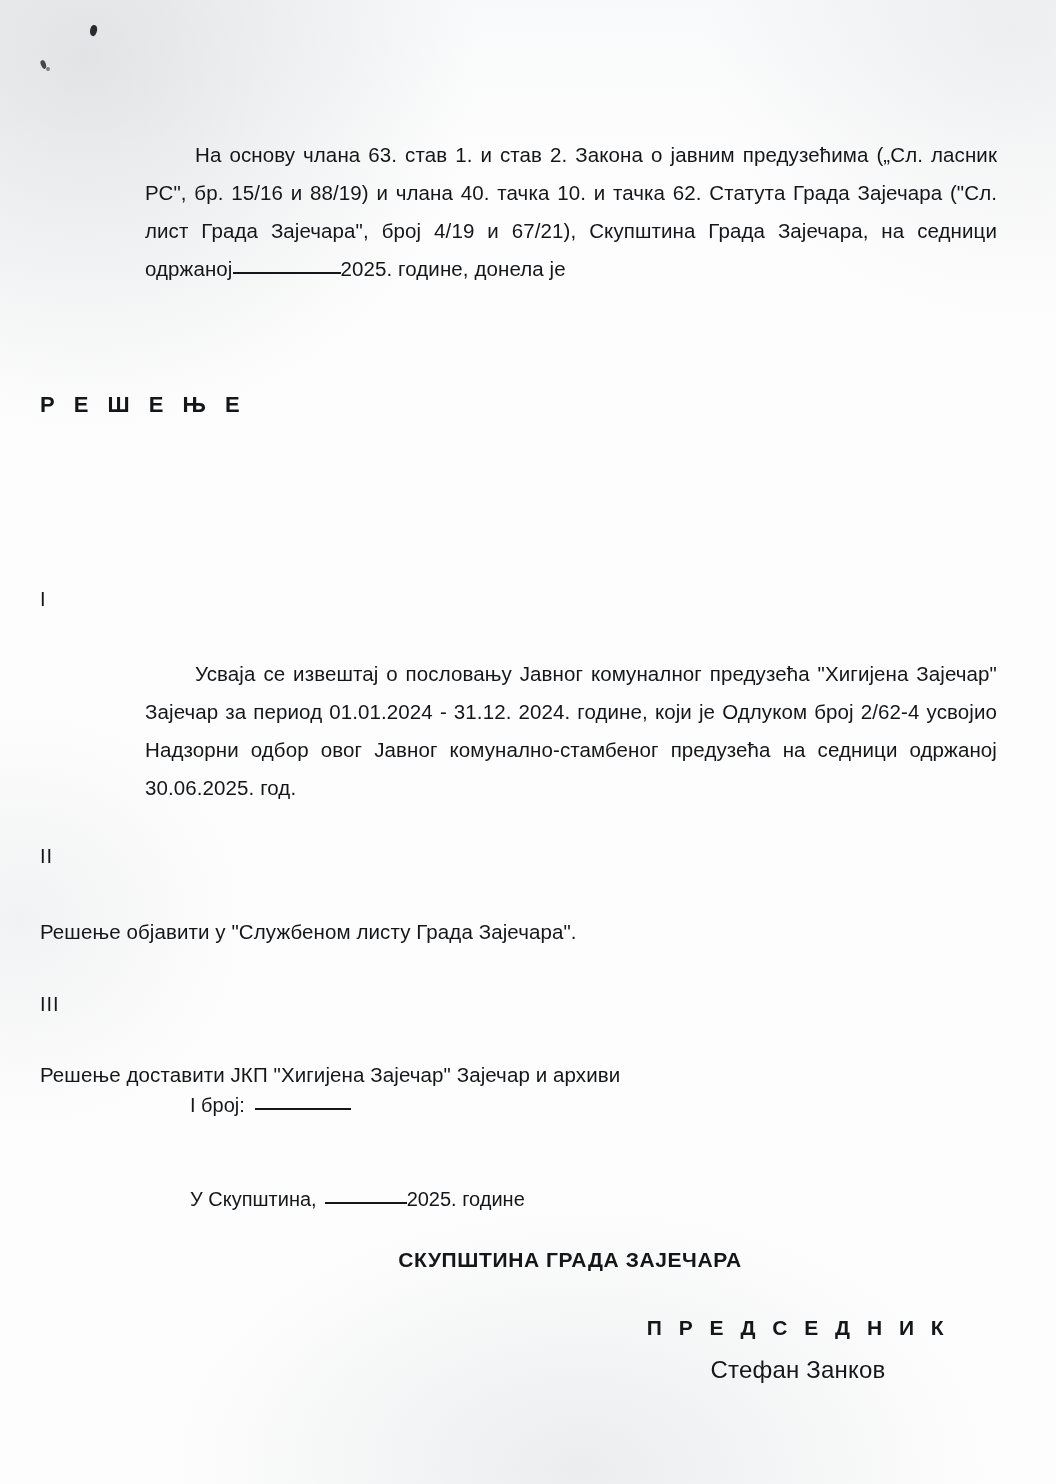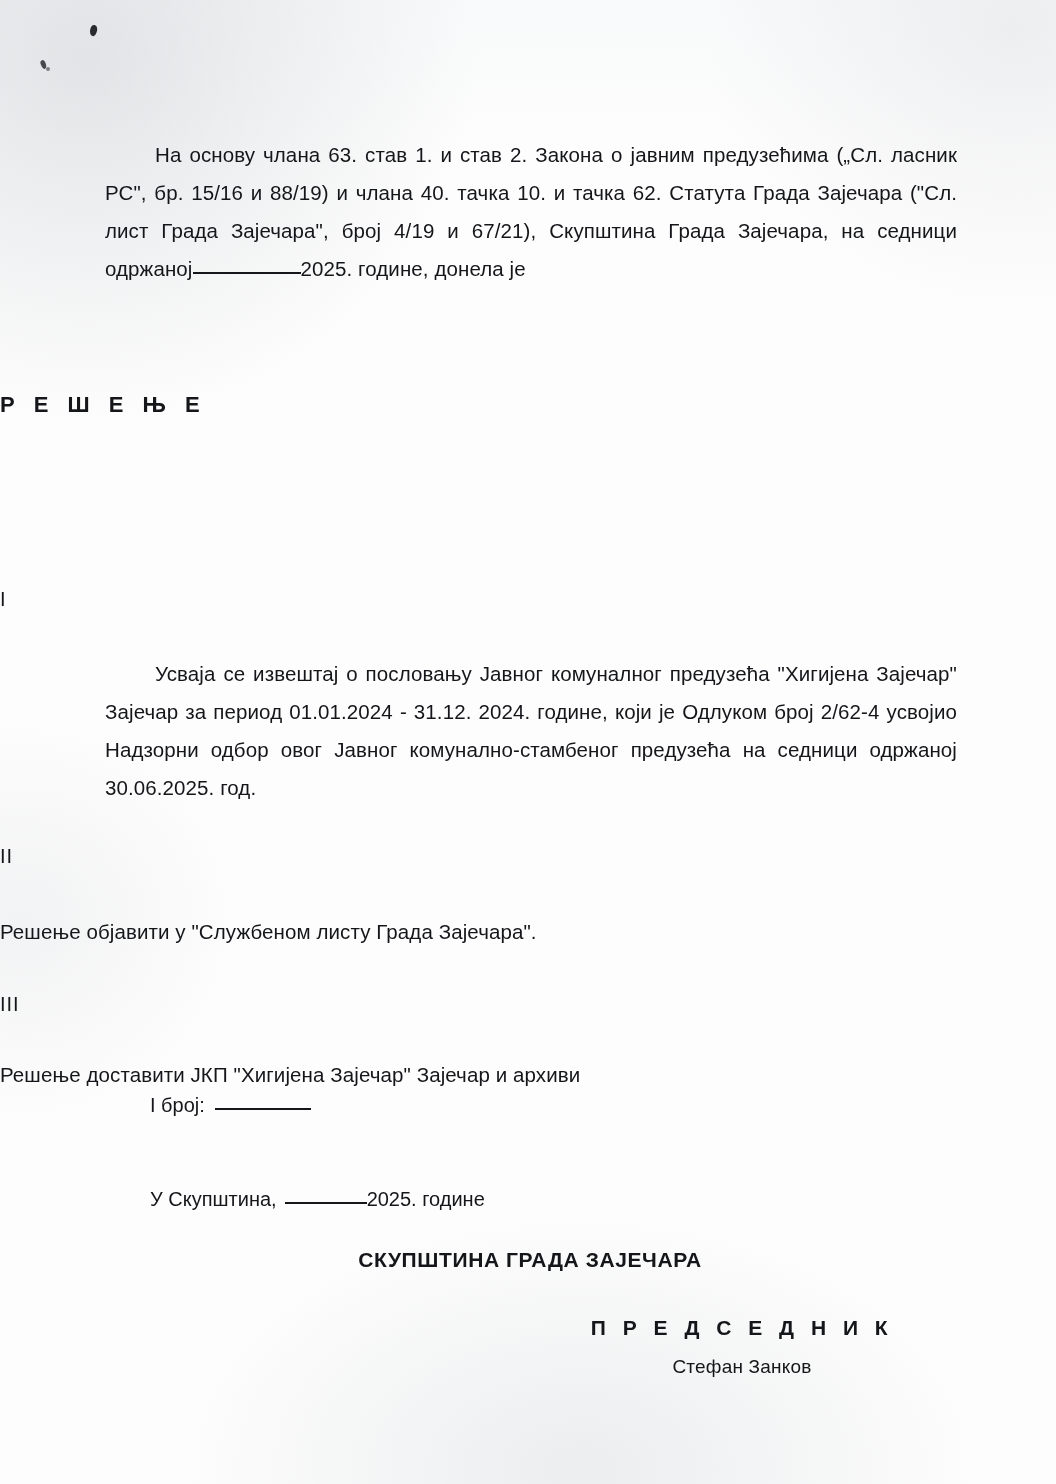--- a/index.html
+++ b/index.html
@@ -50,20 +50,21 @@
   .speck.s3 {
     left: 46px; top: 67px;
     width: 4px; height: 4px;
     border-radius: 50%;
     opacity: .55;
   }
 
   .content {
     position: absolute;
     inset: 0;
+    margin-left: 40px;
   }
 
   
   .para {
     position: absolute;
     left: 105px;
     width: 852px;
     text-align: justify;
     text-justify: inter-word;
     font-size: 20.5px;
@@ -126,31 +127,31 @@
     position: absolute;
     left: 0;
     width: 1060px;
     text-align: center;
     font-size: 21px;
     font-weight: bold;
     letter-spacing: 0.6px;
   }
   .sign-block {
     position: absolute;
-    left: 544px;
+    left: 560px;
     width: 396px;
     text-align: center;
   }
   .sign-role {
     font-size: 21px;
     font-weight: bold;
     letter-spacing: 5.5px;
   }
   .sign-name {
-    font-size: 19px;
+    font-size: 24px;
     letter-spacing: 0.2px;
     margin-top: 16px;
   }
 </style>
 </head>
 <body>
 
 <div class="page">
 
   <div class="scan-tint"></div>

